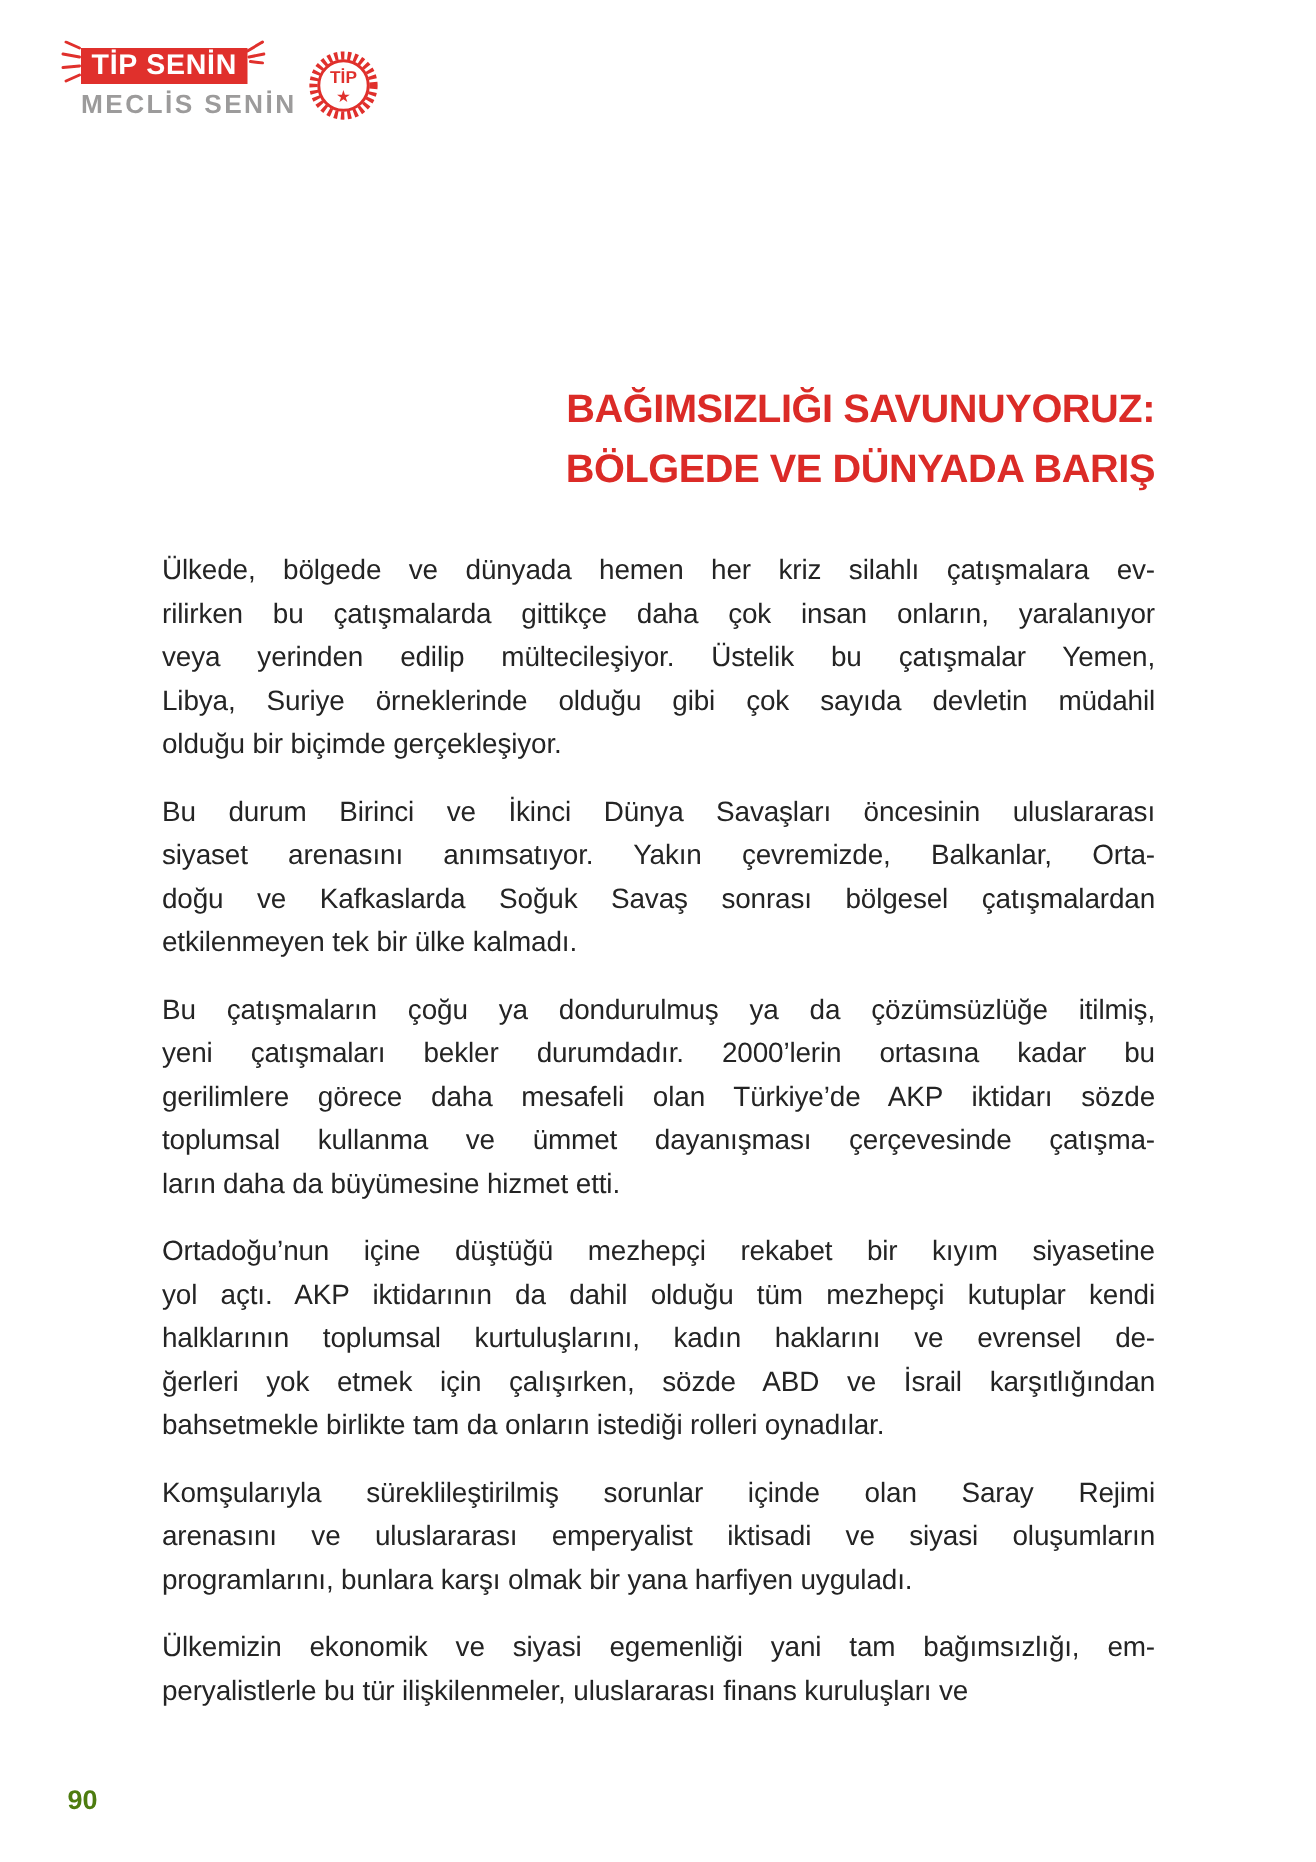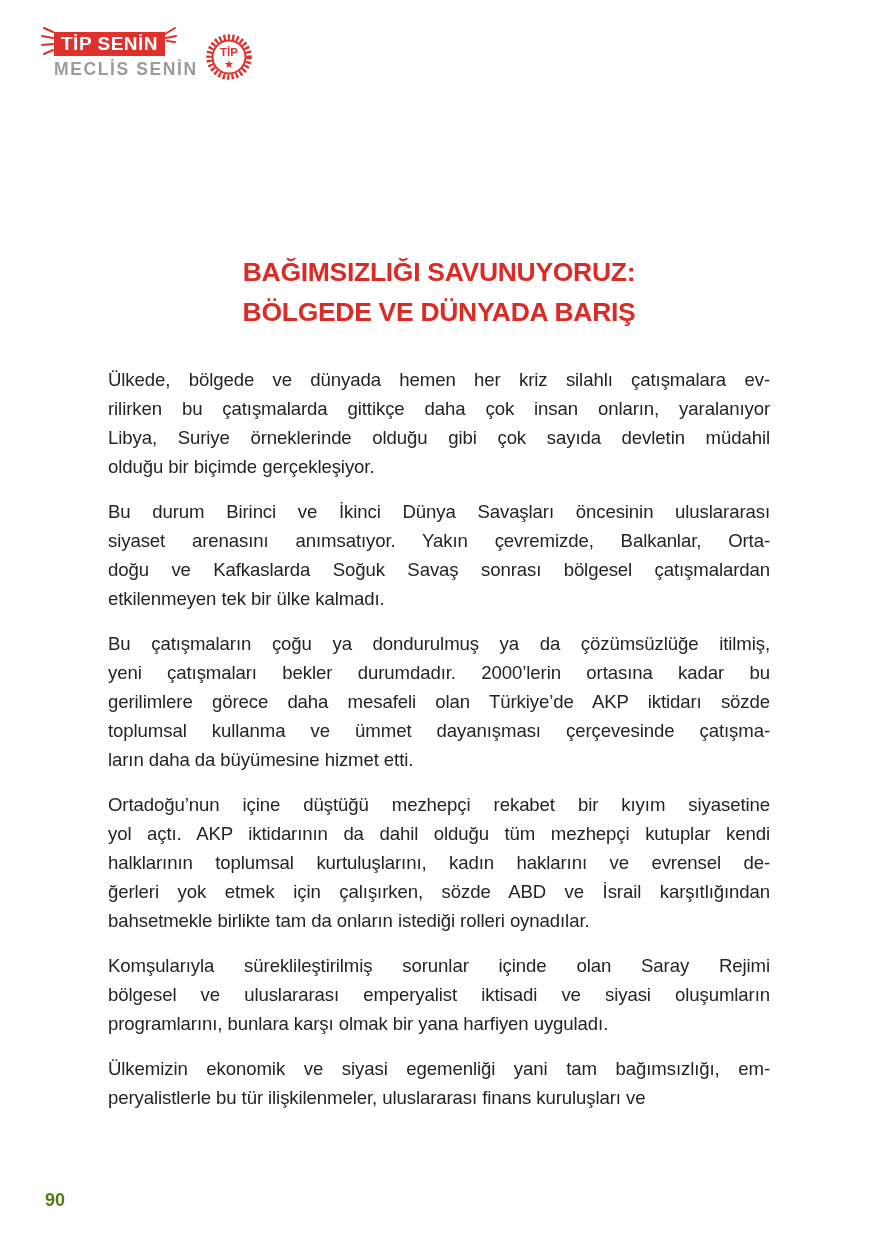--- a/index.html
+++ b/index.html
@@ -52,21 +52,21 @@
     position: absolute;
     left: 108px;
     width: 662px;
     top: 252px;
   }
   .title {
     color: #db2b27;
     font-weight: 700;
     font-size: 26.5px;
     line-height: 40px;
-    text-align: center;
+    text-align: right;
     letter-spacing: -0.3px;
     margin: 0 0 33px 0;
   }
   .para { margin: 16px 0 15px 0; font-size: 18.6px; line-height: 29px; letter-spacing: -0.1px; }
   .line { text-align: left; white-space: normal; }
   .line.j { text-align: justify; text-align-last: justify; }
 
   
   .pagenum {
     position: absolute;
@@ -117,20 +117,21 @@
 
   <main class="content">
     <h1 class="title" style="color: rgb(219, 43, 39);">
       <div>BAĞIMSIZLIĞI SAVUNUYORUZ:</div>
       <div>BÖLGEDE VE DÜNYADA BARIŞ</div>
     </h1>
     <div>
         <div class="para">
           <div class="line j">Ülkede, bölgede ve dünyada hemen her kriz silahlı çatışmalara ev-</div>
           <div class="line j">rilirken bu çatışmalarda gittikçe daha çok insan onların, yaralanıyor</div>
+          <div class="line j">veya yerinden edilip mültecileşiyor. Üstelik bu çatışmalar Yemen,</div>
           <div class="line j">Libya, Suriye örneklerinde olduğu gibi çok sayıda devletin müdahil</div>
           <div class="line">olduğu bir biçimde gerçekleşiyor.</div>
         </div>
         <div class="para">
           <div class="line j">Bu durum Birinci ve İkinci Dünya Savaşları öncesinin uluslararası</div>
           <div class="line j">siyaset arenasını anımsatıyor. Yakın çevremizde, Balkanlar, Orta-</div>
           <div class="line j">doğu ve Kafkaslarda Soğuk Savaş sonrası bölgesel çatışmalardan</div>
           <div class="line">etkilenmeyen tek bir ülke kalmadı.</div>
         </div>
         <div class="para">
@@ -142,21 +143,21 @@
         </div>
         <div class="para">
           <div class="line j">Ortadoğu’nun içine düştüğü mezhepçi rekabet bir kıyım siyasetine</div>
           <div class="line j">yol açtı. AKP iktidarının da dahil olduğu tüm mezhepçi kutuplar kendi</div>
           <div class="line j">halklarının toplumsal kurtuluşlarını, kadın haklarını ve evrensel de-</div>
           <div class="line j">ğerleri yok etmek için çalışırken, sözde ABD ve İsrail karşıtlığından</div>
           <div class="line">bahsetmekle birlikte tam da onların istediği rolleri oynadılar.</div>
         </div>
         <div class="para">
           <div class="line j">Komşularıyla süreklileştirilmiş sorunlar içinde olan Saray Rejimi</div>
-          <div class="line j">bölgesel ve uluslararası emperyalist iktisadi ve siyasi oluşumların</div>
+          <div class="line j">arenasını ve uluslararası emperyalist iktisadi ve siyasi oluşumların</div>
           <div class="line">programlarını, bunlara karşı olmak bir yana harfiyen uyguladı.</div>
         </div>
         <div class="para">
           <div class="line j">Ülkemizin ekonomik ve siyasi egemenliği yani tam bağımsızlığı, em-</div>
           <div class="line">peryalistlerle bu tür ilişkilenmeler, uluslararası finans kuruluşları ve</div>
         </div>
       </div>
   </main>
 
   <footer>

